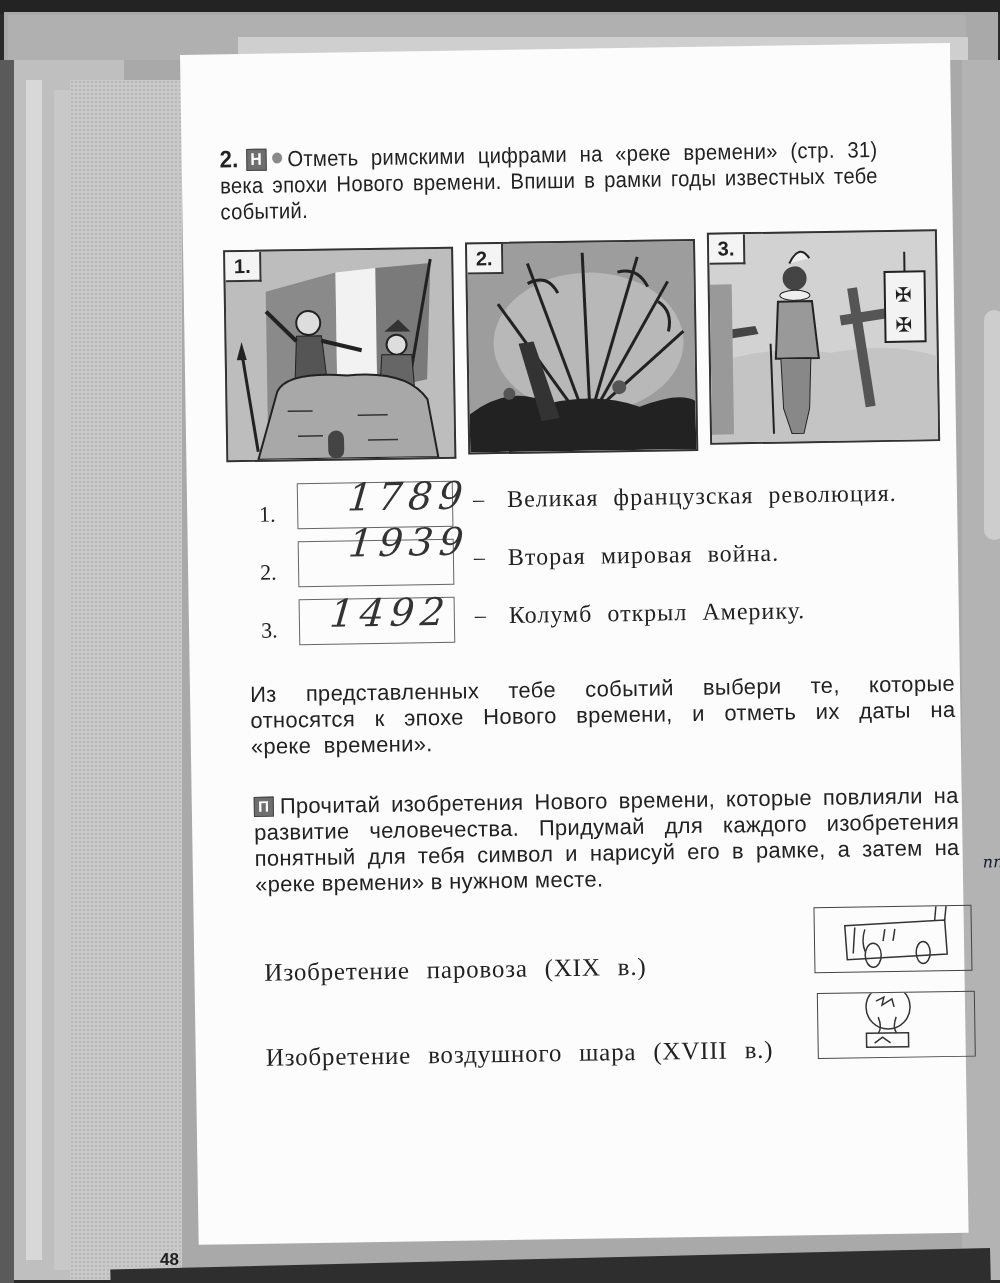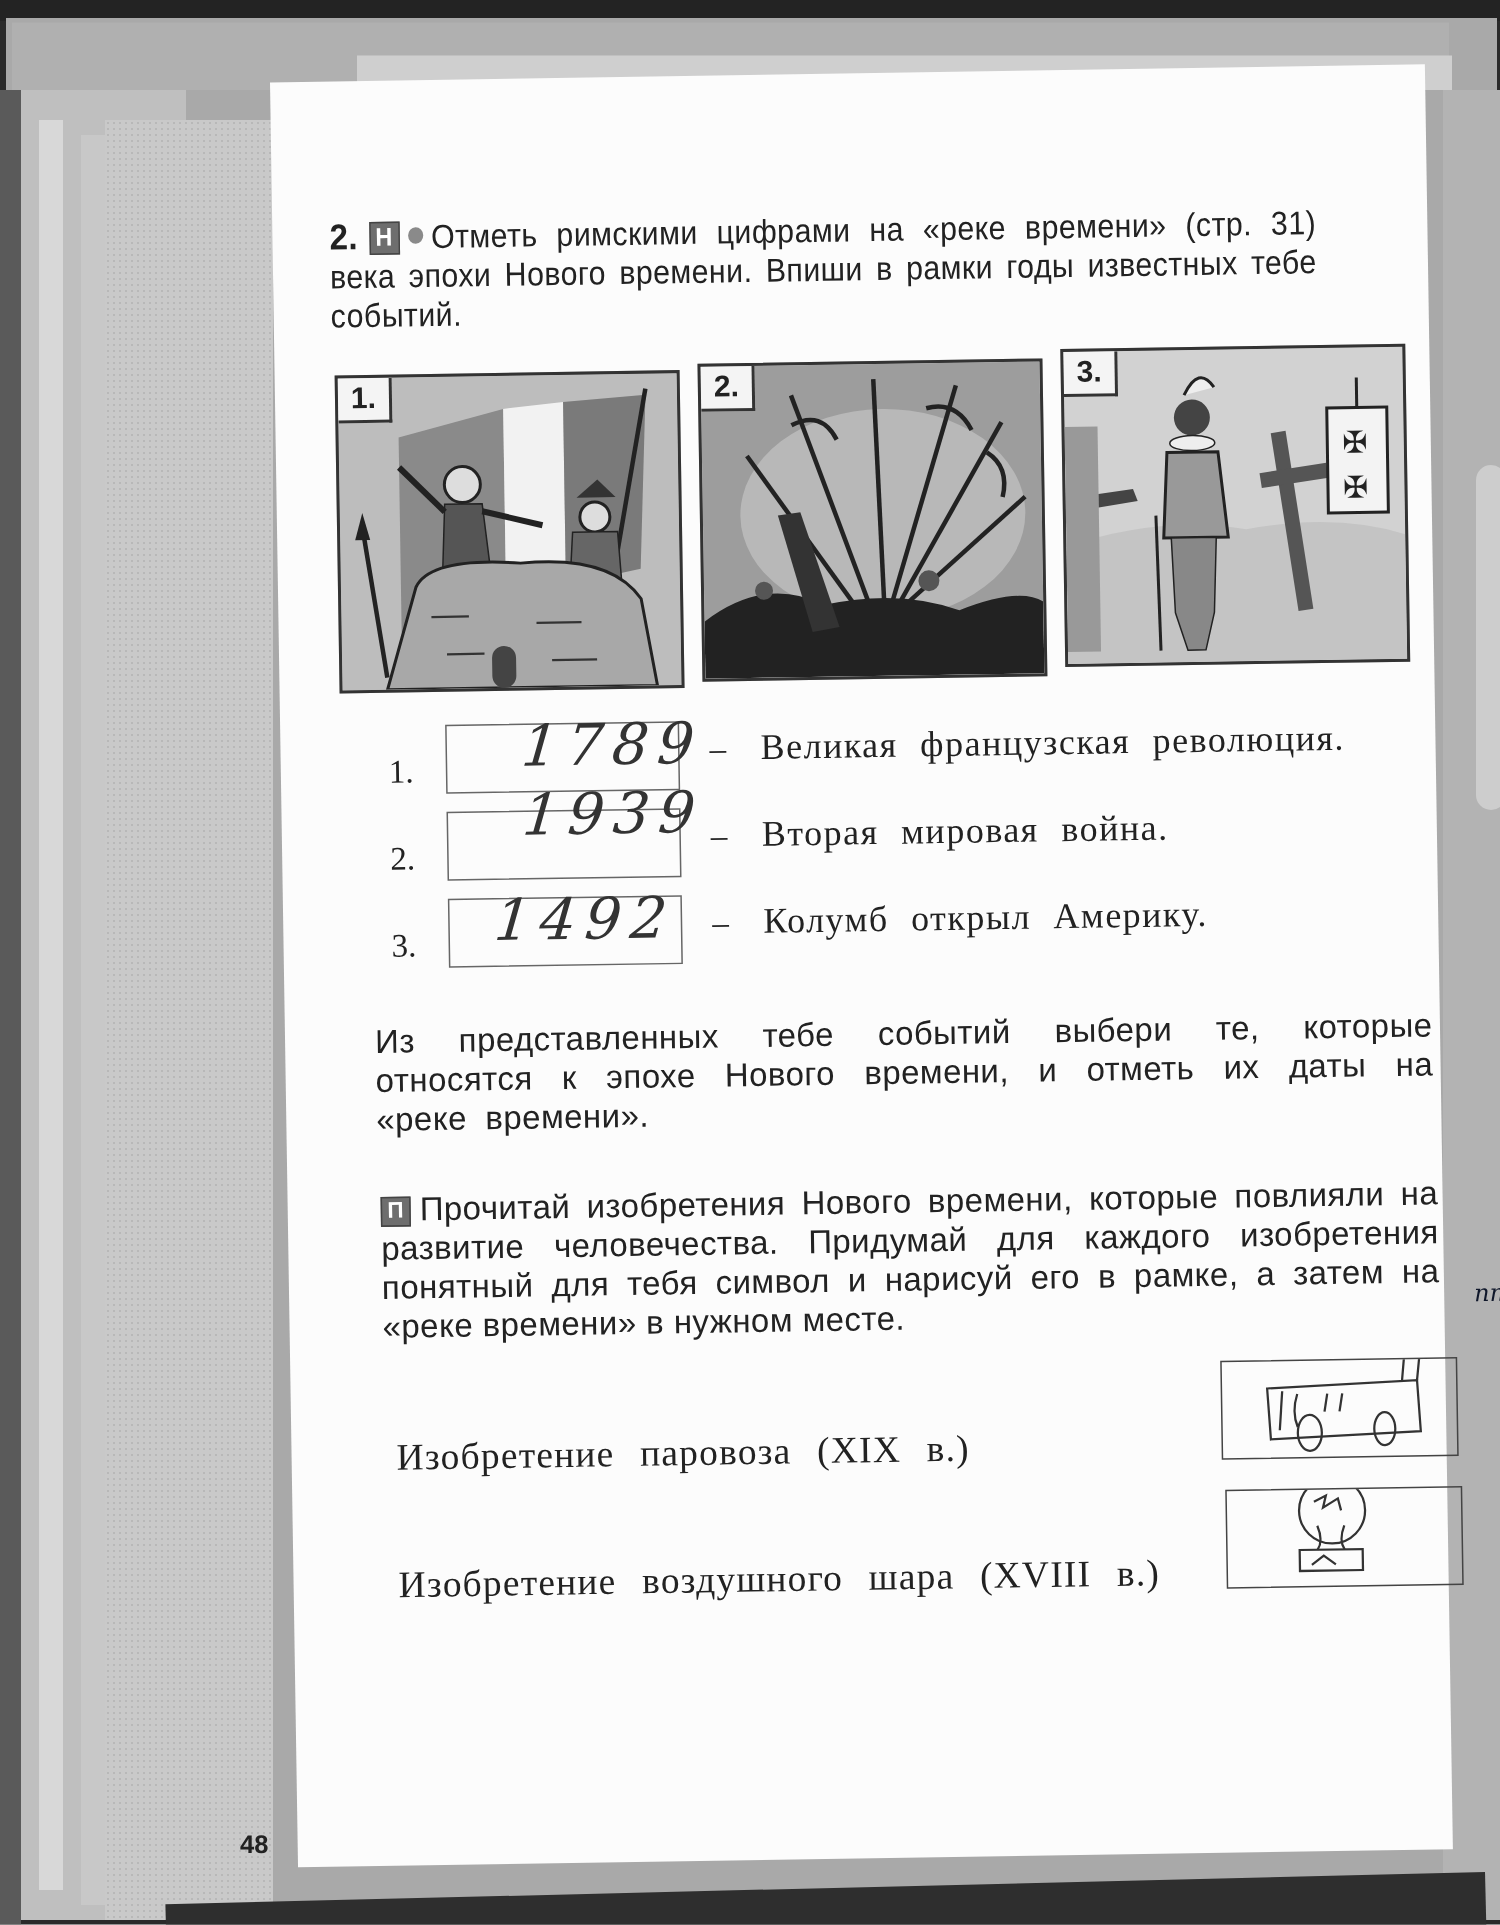--- a/index.html
+++ b/index.html
@@ -11,21 +11,21 @@
   .top-band{position:absolute;left:8px;top:15px;width:958px;height:45px;background:#b0b0b0;}
   .top-band .light{position:absolute;left:230px;top:22px;width:730px;height:23px;background:#cfcfcf;}
   .left-edge{position:absolute;left:0;top:60px;width:14px;height:1223px;background:#5a5a5a;}
   .page-stack{position:absolute;left:14px;top:60px;width:110px;height:1220px;background:#bfbfbf;}
   .page-stack .strip{position:absolute;left:12px;top:20px;width:16px;height:1180px;background:#d8d8d8;}
   .page-stack .strip2{position:absolute;left:40px;top:30px;width:30px;height:1180px;background:#c8c8c8;}
   .margin{position:absolute;left:70px;top:80px;width:112px;height:1200px;background:#c9c9c9;
      background-image:radial-gradient(#b8b8b8 1px,transparent 1px);background-size:4px 4px;}
   .page{position:absolute;left:180px;top:55px;width:770px;height:1190px;background:#fcfcfc;transform:rotate(-0.9deg);transform-origin:0 0;}
   .bottom-shadow{position:absolute;left:110px;top:1248px;width:880px;height:40px;background:#2e2e2e;transform:rotate(-1.4deg);transform-origin:100% 0;}
-  .page-number{position:absolute;left:160px;top:1220px;font:bold 17px "Liberation Sans",sans-serif;color:#222;}
+  .page-number{position:absolute;left:160px;top:1250px;font:bold 17px "Liberation Sans",sans-serif;color:#222;}
 
   .content{position:absolute;left:0;top:0;width:100%;height:100%;}
   .task-head{position:absolute;left:38px;top:92px;width:715px;font-size:22px;line-height:26px;color:#222;letter-spacing:0.3px;text-align:justify;transform:scaleX(0.92);transform-origin:0 0;}
   .task-num{font-weight:bold;font-size:24px;margin-right:8px;}
   .badge{display:inline-block;width:20px;height:20px;background:#6e6e6e;color:#fff;font-weight:bold;font-size:17px;line-height:20px;text-align:center;vertical-align:2px;margin-right:6px;border:1px solid #444;}
   .dot{display:inline-block;width:11px;height:11px;border-radius:50%;background:#8a8a8a;vertical-align:3px;margin-right:6px;}
 
   .pictures{position:absolute;left:40px;top:190px;width:712px;height:215px;}
   .pic{position:absolute;top:0;width:226px;height:208px;border:2px solid #333;background:#c2c2c2;overflow:hidden;}
   .pic .num{position:absolute;left:0;top:0;width:34px;height:28px;background:#f4f4f4;border-right:2px solid #333;border-bottom:2px solid #333;font:bold 20px "Liberation Sans",sans-serif;line-height:28px;text-align:center;color:#222;}

